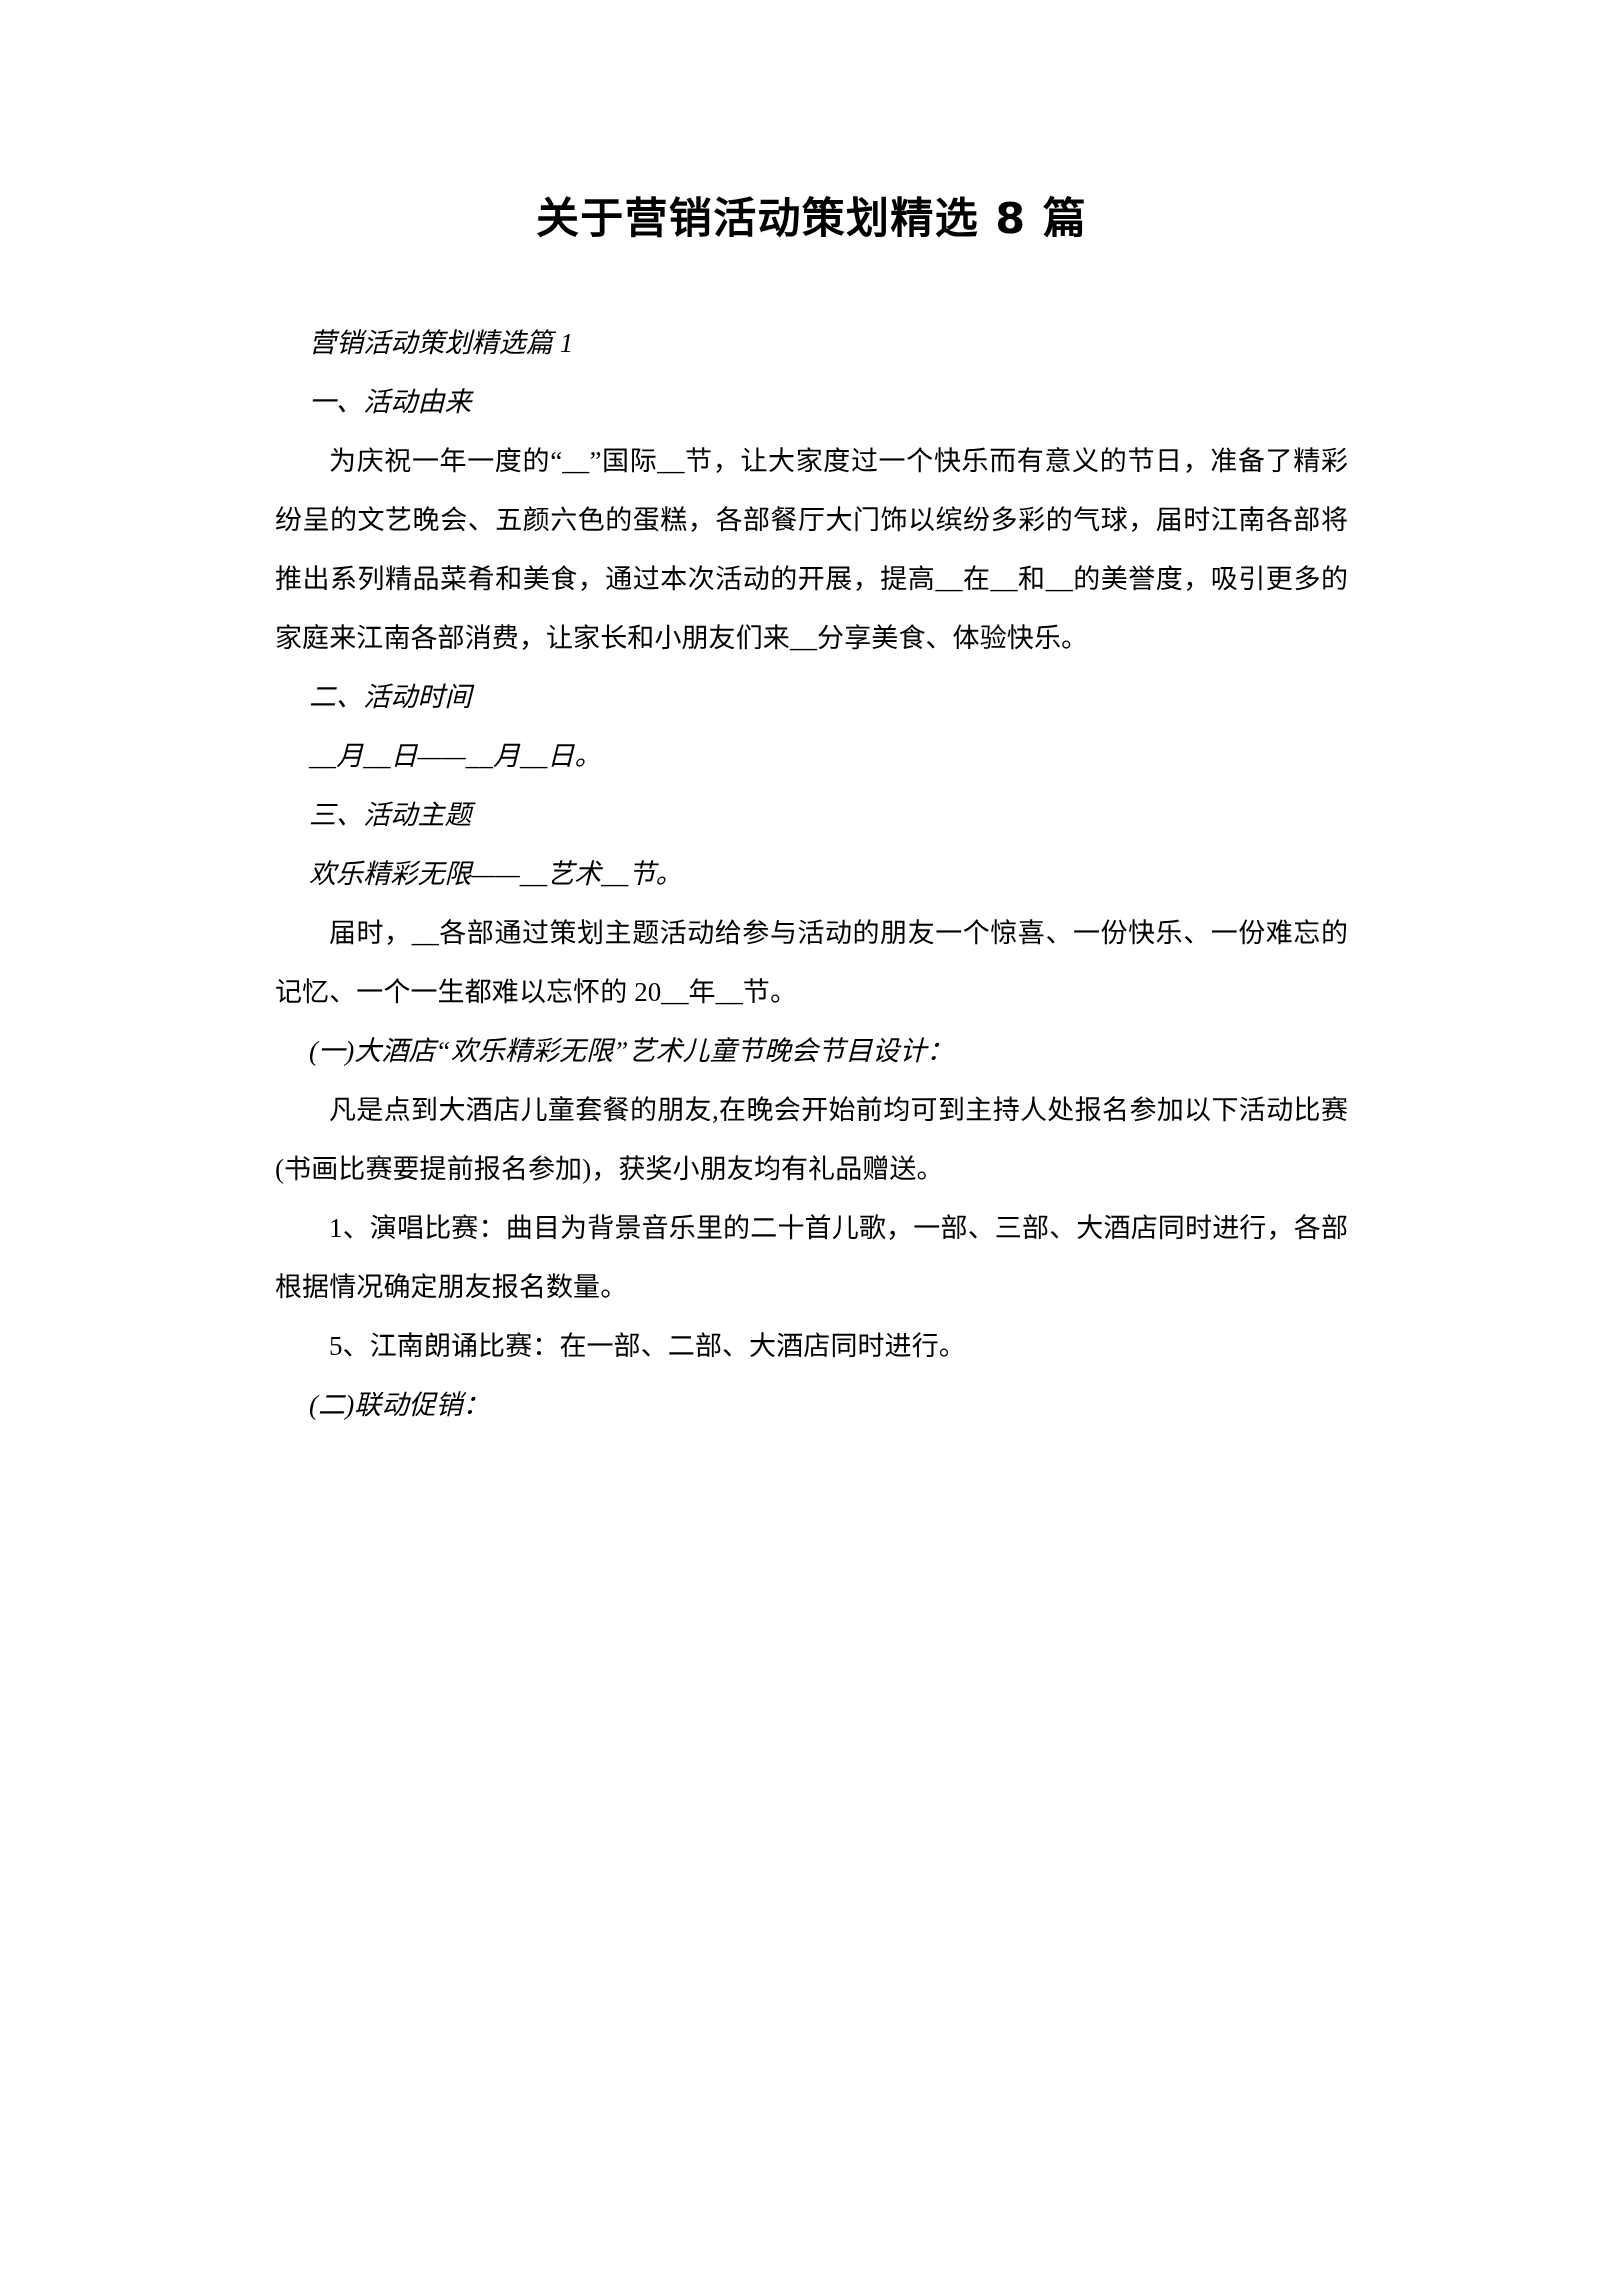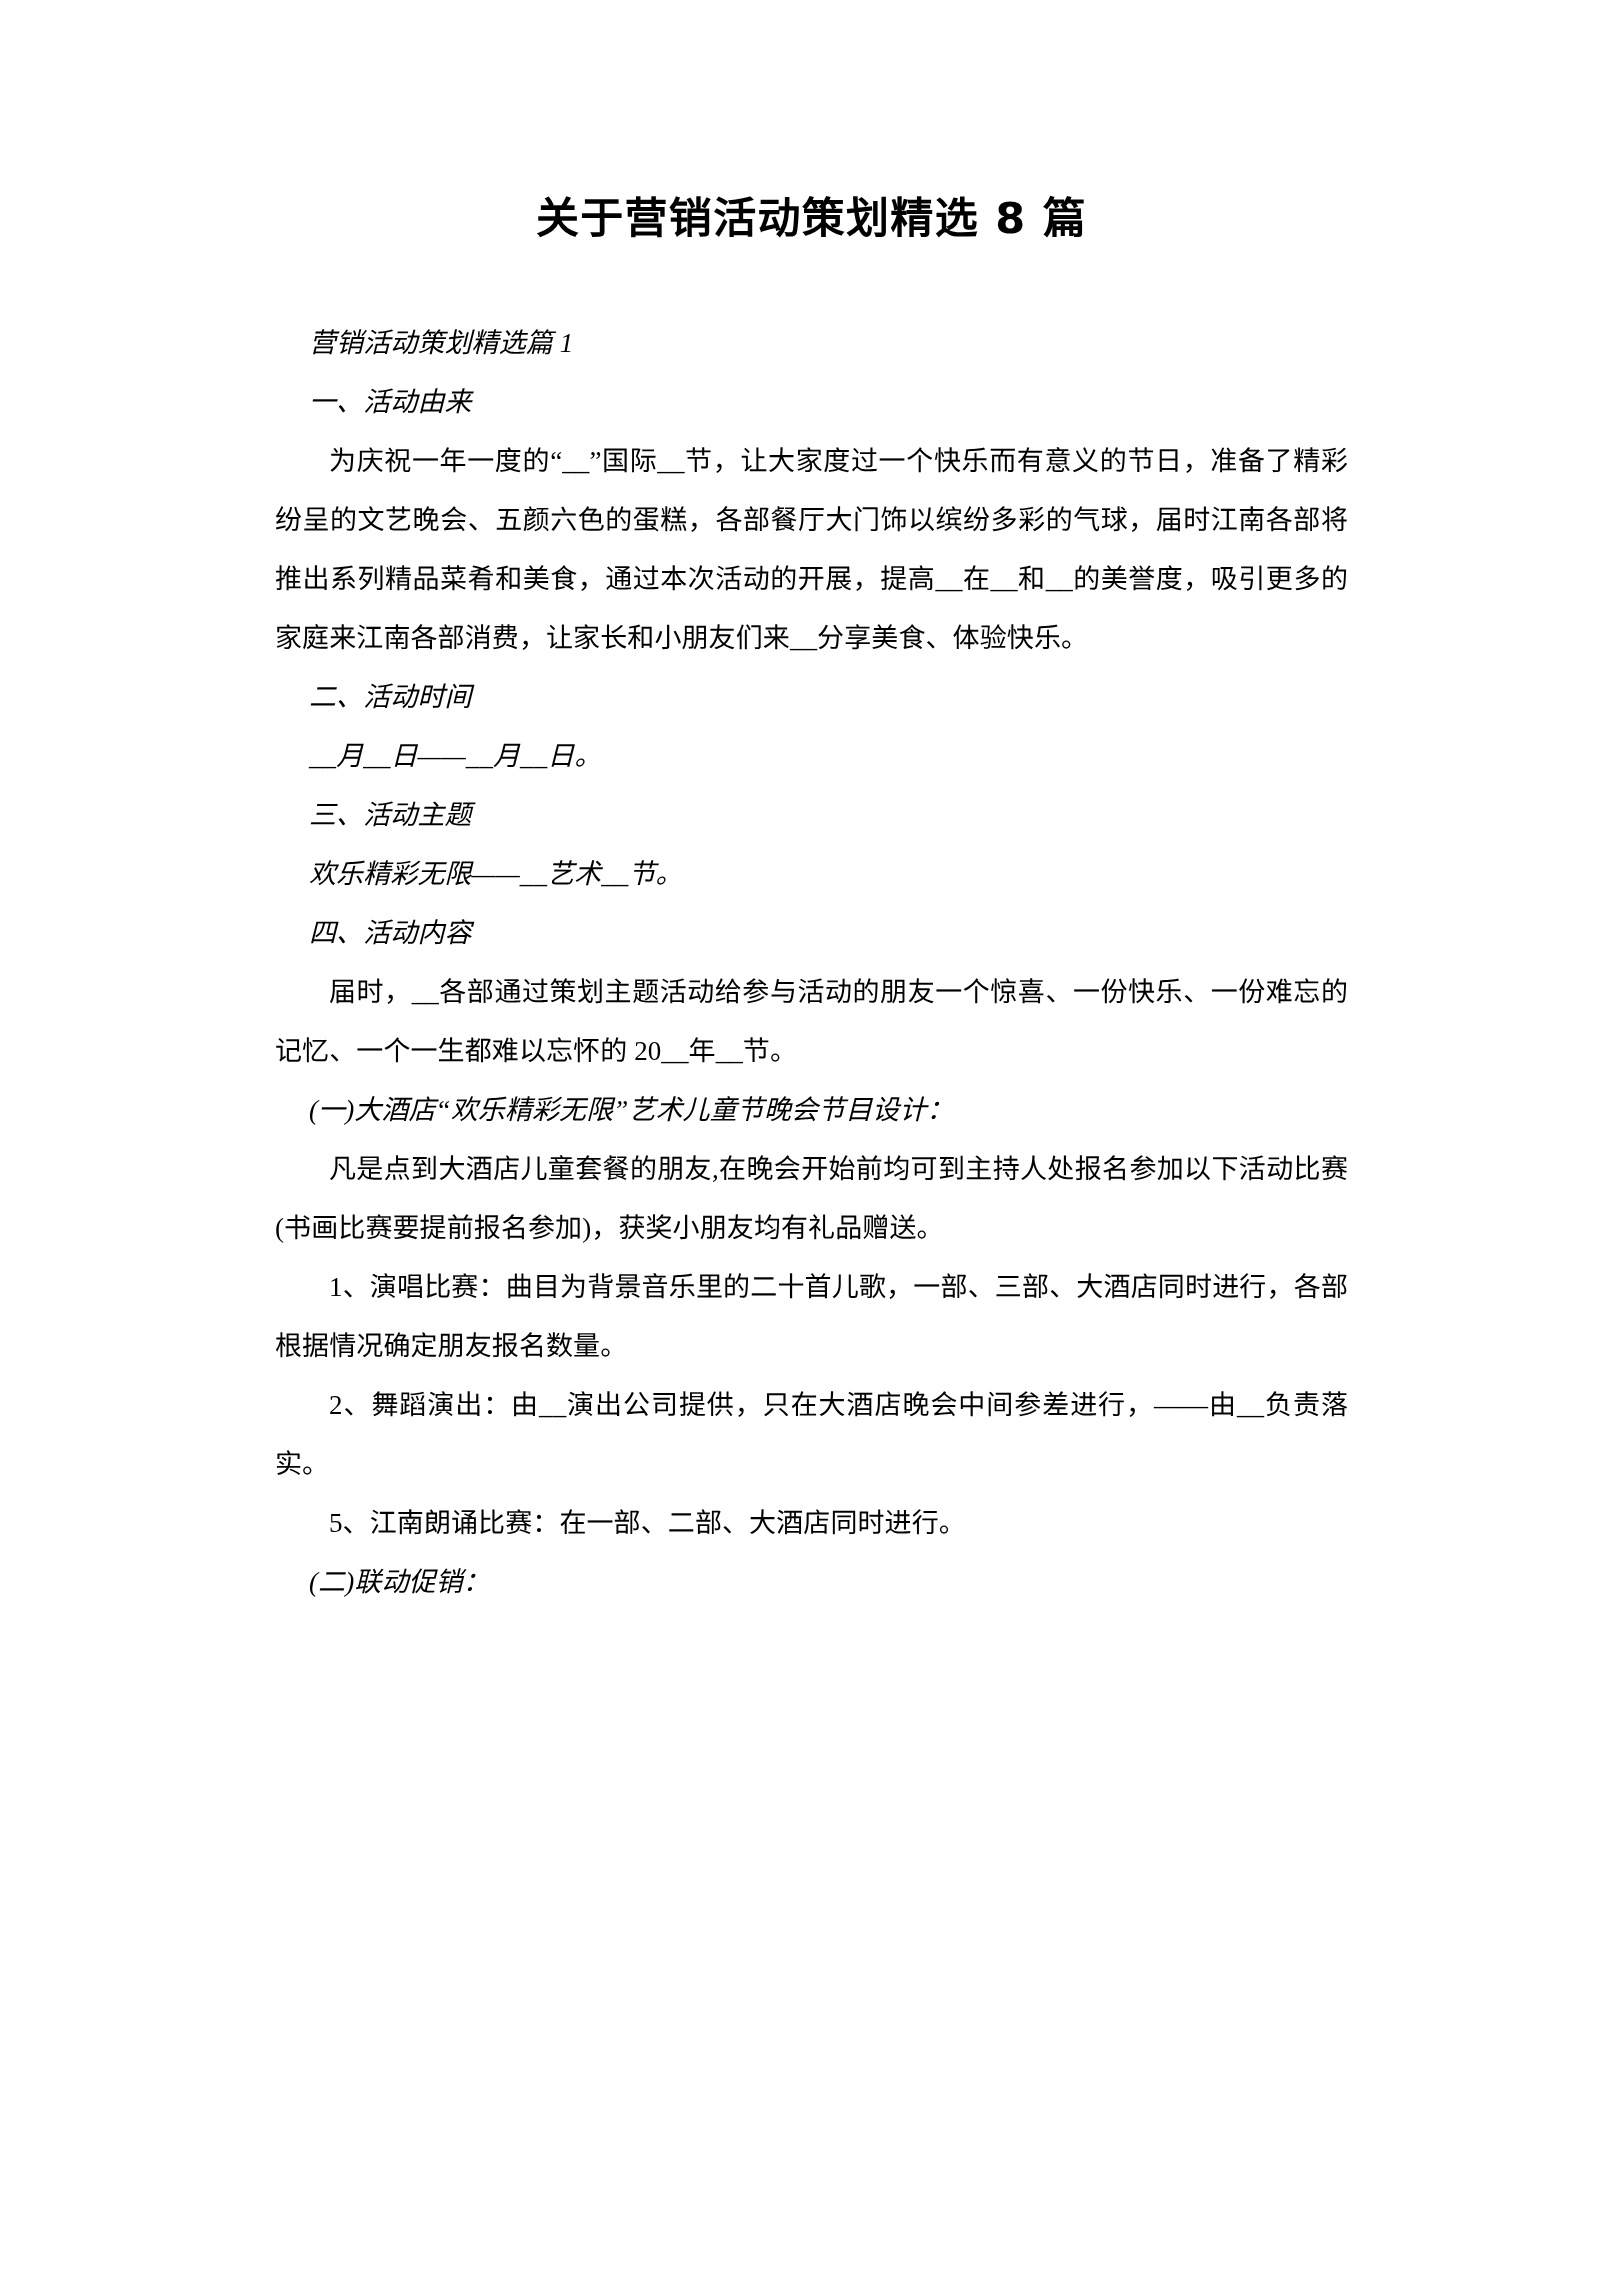--- a/index.html
+++ b/index.html
@@ -74,25 +74,23 @@
     <h1 class="doc-title">关于营销活动策划精选 8 篇</h1>
 
     <div class="body-block">
       <p class="para indent-small">营销活动策划精选篇 1</p>
       <p class="para indent-small">一、活动由来</p>
       <p class="para indent">为庆祝一年一度的“__”国际__节，让大家度过一个快乐而有意义的节日，准备了精彩纷呈的文艺晚会、五颜六色的蛋糕，各部餐厅大门饰以缤纷多彩的气球，届时江南各部将推出系列精品菜肴和美食，通过本次活动的开展，提高__在__和__的美誉度，吸引更多的家庭来江南各部消费，让家长和小朋友们来__分享美食、体验快乐。</p>
       <p class="para indent-small">二、活动时间</p>
       <p class="para indent-small">__月__日——__月__日。</p>
       <p class="para indent-small">三、活动主题</p>
       <p class="para indent-small">欢乐精彩无限——__艺术__节。</p>
-      <p class="para indent-small">四、活动内容</p>
       <p class="para indent">届时，__各部通过策划主题活动给参与活动的朋友一个惊喜、一份快乐、一份难忘的记忆、一个一生都难以忘怀的 20__年__节。</p>
       <p class="para indent-small">(一)大酒店“欢乐精彩无限”艺术儿童节晚会节目设计：</p>
       <p class="para indent">凡是点到大酒店儿童套餐的朋友,在晚会开始前均可到主持人处报名参加以下活动比赛(书画比赛要提前报名参加)，获奖小朋友均有礼品赠送。</p>
       <p class="para indent">1、演唱比赛：曲目为背景音乐里的二十首儿歌，一部、三部、大酒店同时进行，各部根据情况确定朋友报名数量。</p>
-      <p class="para indent">2、舞蹈演出：由__演出公司提供，只在大酒店晚会中间参差进行，——由__负责落实。</p>
       <p class="para indent">5、江南朗诵比赛：在一部、二部、大酒店同时进行。</p>
       <p class="para indent-small">(二)联动促销：</p>
     </div>
 
   </div>
 </div>
 
 
 </body></html>

